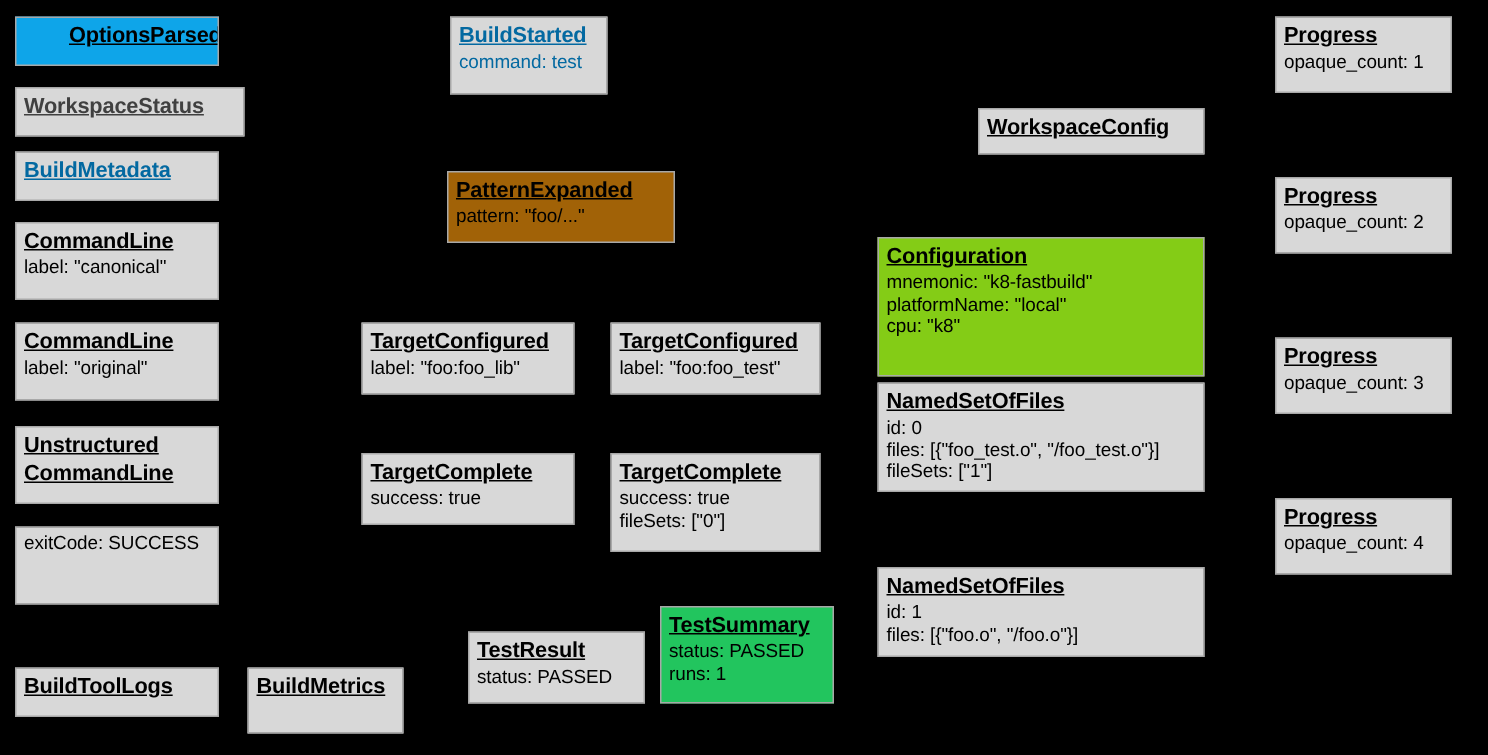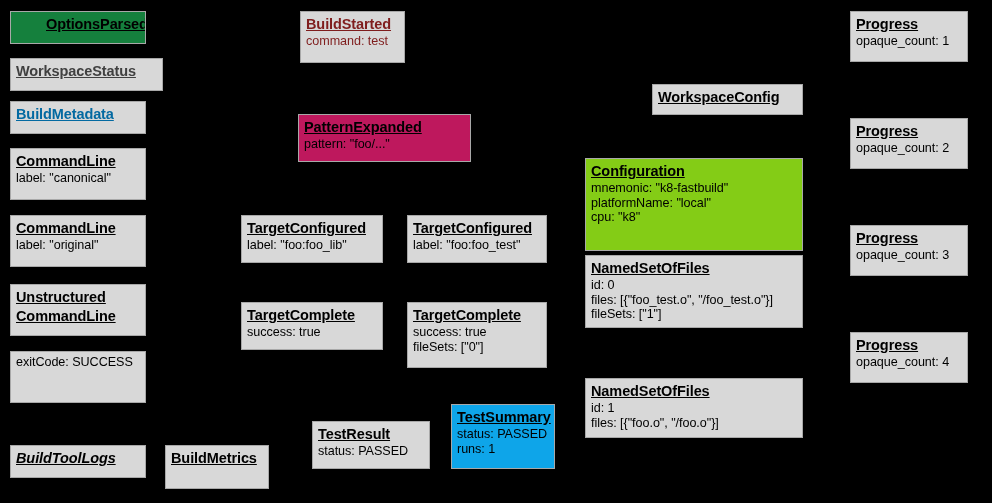--- a/index.html
+++ b/index.html
@@ -55,21 +55,21 @@
     display: block;
     margin-top: 0px;
   }
 </style>
 </head>
 <body>
 
 <div id="canvas"></div>
 
 <div id="nodes-layer">
-    <div class="node" style="left: 10px; top: 11px; width: 136px; height: 33px; background: #15803d; border-color: rgb(168, 168, 168); color: rgb(0, 0, 0); padding-left: 35px;">
+    <div class="node" style="left: 10px; top: 11px; width: 136px; height: 33px; background: #0ea5e9; border-color: rgb(168, 168, 168); color: rgb(0, 0, 0); padding-left: 35px;">
       <span class="node-title-wrap"><span class="node-title">OptionsParsed</span></span>
     </div>
     <div class="node" style="left: 10px; top: 58px; width: 153px; height: 33px; background: rgb(216, 216, 216); border-color: rgb(168, 168, 168); color: #404040;">
       <span class="node-title-wrap"><span class="node-title">WorkspaceStatus</span></span>
     </div>
     <div class="node" style="left: 10px; top: 101px; width: 136px; height: 33px; background: rgb(216, 216, 216); border-color: rgb(168, 168, 168); color: #0369a1;">
       <span class="node-title-wrap"><span class="node-title">BuildMetadata</span></span>
     </div>
     <div class="node" style="left: 10px; top: 148px; width: 136px; height: 52px; background: rgb(216, 216, 216); border-color: rgb(168, 168, 168); color: rgb(0, 0, 0);">
       <span class="node-title-wrap"><span class="node-title">CommandLine</span></span>
@@ -84,33 +84,33 @@
       </span>
     </div>
     <div class="node" style="left: 10px; top: 284px; width: 136px; height: 52px; background: rgb(216, 216, 216); border-color: rgb(168, 168, 168); color: rgb(0, 0, 0);">
       <span class="node-title-wrap"><span class="node-title">Unstructured</span><br><span class="node-title">CommandLine</span></span>
     </div>
     <div class="node" style="left: 10px; top: 351px; width: 136px; height: 52px; background: rgb(216, 216, 216); border-color: rgb(168, 168, 168); color: rgb(0, 0, 0);">
       <span class="node-fields">
         <span class="node-field">exitCode: SUCCESS</span>
       </span>
     </div>
-    <div class="node" style="left: 10px; top: 445px; width: 136px; height: 33px; background: rgb(216, 216, 216); border-color: rgb(168, 168, 168); color: rgb(0, 0, 0); font-style: italic;">
+    <div class="node" style="left: 10px; top: 445px; width: 136px; height: 33px; background: rgb(216, 216, 216); border-color: rgb(168, 168, 168); color: rgb(0, 0, 0);">
       <span class="node-title-wrap"><span class="node-title">BuildToolLogs</span></span>
     </div>
     <div class="node" style="left: 165px; top: 445px; width: 104px; height: 44px; background: rgb(216, 216, 216); border-color: rgb(168, 168, 168); color: rgb(0, 0, 0);">
       <span class="node-title-wrap"><span class="node-title">BuildMetrics</span></span>
     </div>
-    <div class="node" style="left: 300px; top: 11px; width: 105px; height: 52px; background: rgb(216, 216, 216); border-color: rgb(168, 168, 168); color: #7f1d1d;">
+    <div class="node" style="left: 300px; top: 11px; width: 105px; height: 52px; background: rgb(216, 216, 216); border-color: rgb(168, 168, 168); color: #0369a1;">
       <span class="node-title-wrap"><span class="node-title">BuildStarted</span></span>
       <span class="node-fields">
         <span class="node-field">command: test</span>
       </span>
     </div>
-    <div class="node" style="left: 298px; top: 114px; width: 173px; height: 48px; background: #be185d; border-color: rgb(168, 168, 168); color: rgb(0, 0, 0);">
+    <div class="node" style="left: 298px; top: 114px; width: 152px; height: 48px; background: #a16207; border-color: rgb(168, 168, 168); color: rgb(0, 0, 0);">
       <span class="node-title-wrap"><span class="node-title">PatternExpanded</span></span>
       <span class="node-fields">
         <span class="node-field">pattern: "foo/..."</span>
       </span>
     </div>
     <div class="node" style="left: 241px; top: 215px; width: 142px; height: 48px; background: rgb(216, 216, 216); border-color: rgb(168, 168, 168); color: rgb(0, 0, 0);">
       <span class="node-title-wrap"><span class="node-title">TargetConfigured</span></span>
       <span class="node-fields">
         <span class="node-field">label: "foo:foo_lib"</span>
       </span>
@@ -133,28 +133,28 @@
         <span class="node-field">success: true</span>
         <span class="node-field">fileSets: ["0"]</span>
       </span>
     </div>
     <div class="node" style="left: 312px; top: 421px; width: 118px; height: 48px; background: rgb(216, 216, 216); border-color: rgb(168, 168, 168); color: rgb(0, 0, 0);">
       <span class="node-title-wrap"><span class="node-title">TestResult</span></span>
       <span class="node-fields">
         <span class="node-field">status: PASSED</span>
       </span>
     </div>
-    <div class="node" style="left: 440px; top: 404px; width: 104px; height: 65px; background: #0ea5e9; border-color: rgb(168, 168, 168); color: rgb(0, 0, 0); margin-left: 11px;">
+    <div class="node" style="left: 440px; top: 404px; width: 116px; height: 65px; background: #22c55e; border-color: rgb(168, 168, 168); color: rgb(0, 0, 0);">
       <span class="node-title-wrap"><span class="node-title">TestSummary</span></span>
       <span class="node-fields">
         <span class="node-field">status: PASSED</span>
         <span class="node-field">runs: 1</span>
       </span>
     </div>
-    <div class="node" style="left: 652px; top: 84px; width: 151px; height: 31px; background: rgb(216, 216, 216); border-color: rgb(168, 168, 168); color: rgb(0, 0, 0);">
+    <div class="node" style="left: 652px; top: 72px; width: 151px; height: 31px; background: rgb(216, 216, 216); border-color: rgb(168, 168, 168); color: rgb(0, 0, 0);">
       <span class="node-title-wrap"><span class="node-title">WorkspaceConfig</span></span>
     </div>
     <div class="node" style="left: 585px; top: 158px; width: 218px; height: 93px; background: #84cc16; border-color: rgb(168, 168, 168); color: rgb(0, 0, 0);">
       <span class="node-title-wrap"><span class="node-title">Configuration</span></span>
       <span class="node-fields">
         <span class="node-field">mnemonic: "k8-fastbuild"</span>
         <span class="node-field">platformName: "local"</span>
         <span class="node-field">cpu: "k8"</span>
       </span>
     </div>

